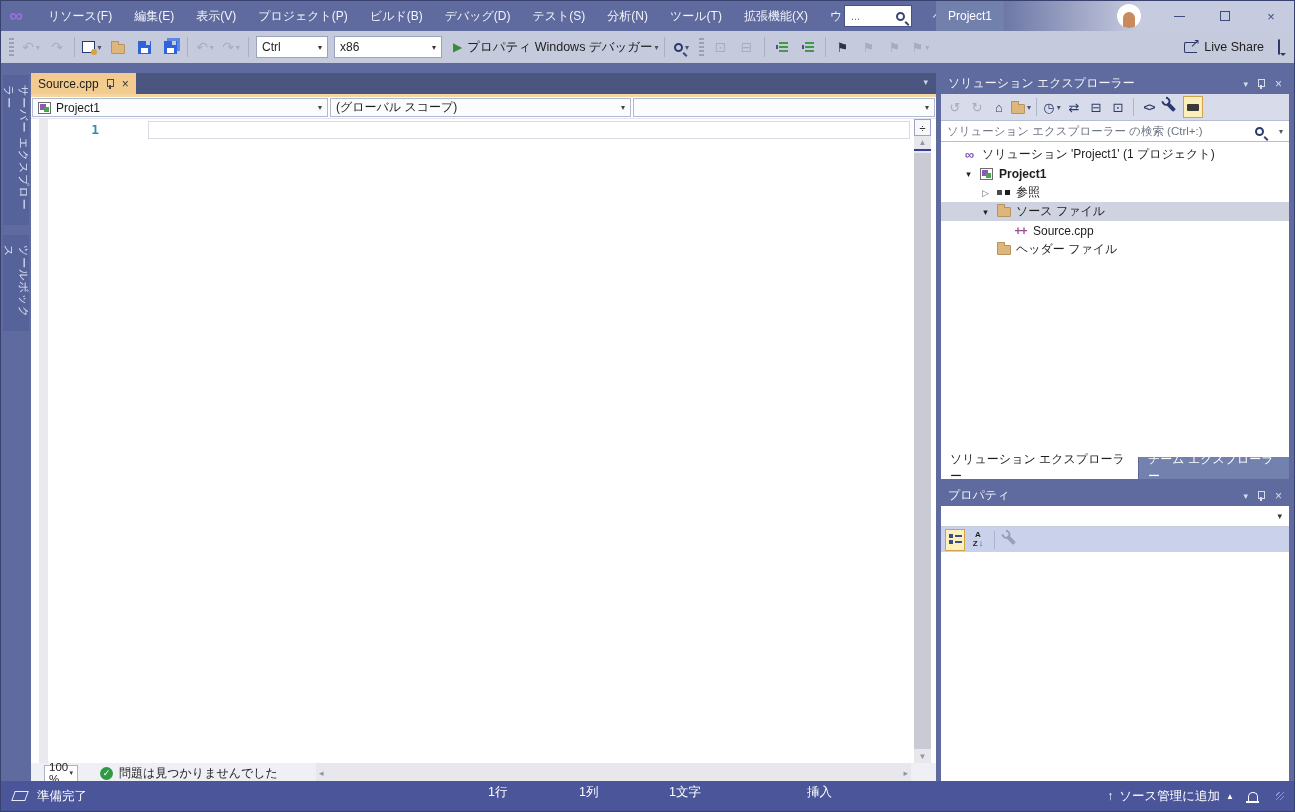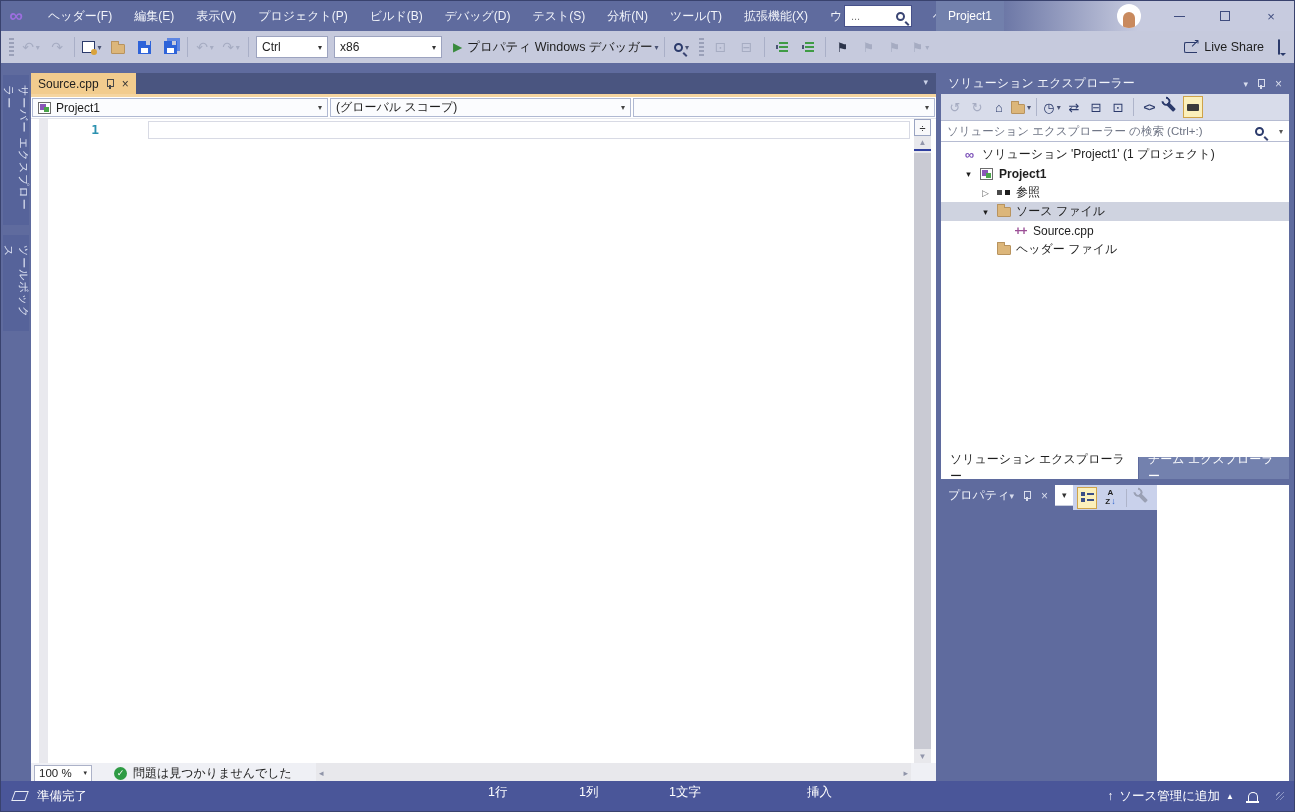--- a/index.html
+++ b/index.html
@@ -102,21 +102,21 @@
   .cur-line { position:absolute; left:117px; top:2px; width:762px; height:18px; border:1px solid #D8DAE4; background:#FFFFFF; }
   .vscroll { position:absolute; right:5px; top:0; bottom:0; width:17px; background:#E8E8EC; }
   .vsplit { height:17px; background:#F8F8FA; border:1px solid #9AA4C2; display:flex; align-items:center;
     justify-content:center; font-size:11px; color:#333; }
   .vs-up { height:13px; display:flex; align-items:center; justify-content:center; color:#9296AB; font-size:8px; }
   .caret-mark { height:2px; background:#2F3F9F; }
   .vthumb { position:absolute; top:34px; bottom:14px; left:0; right:0; background:#C9CAD3; }
   .vs-down { position:absolute; bottom:0; left:0; right:0; height:13px; display:flex; align-items:center;
     justify-content:center; color:#9296AB; font-size:8px; }
   .editor-bottom { height:20px; background:#EFF0F5; flex:none; display:flex; align-items:center; position:relative; }
-  .zoom-combo { width:58px; height:17px; margin-left:3px; background:#FFFFFF; border:1px solid #ACB2C8;
+  .zoom-combo { width:34px; height:17px; margin-left:13px; background:#FFFFFF; border:1px solid #ACB2C8;
     display:flex; align-items:center; justify-content:space-between; padding:0 4px; font-size:11.5px; }
   .zoom-combo .arr { font-size:7px; color:#333; }
   .health { display:flex; align-items:center; gap:6px; margin-left:22px; font-size:12px; }
   .chk { width:13px; height:13px; border-radius:50%; background:#2E9B44; color:#fff; font-size:9px;
     display:flex; align-items:center; justify-content:center; flex:none; }
   .hscroll { position:absolute; left:285px; right:25px; top:0; bottom:0; background:#E8E8EC;
     display:flex; align-items:center; justify-content:space-between; padding:0 3px; }
   .hs-arr { color:#8F94A8; font-size:9px; }
 
   
@@ -175,21 +175,21 @@
   .obj-combo .arr { font-size:9px; color:#333; }
   .prop-toolbar { height:25px; background:#C9D1EB; display:flex; align-items:center; padding:0 4px; gap:3px; }
   .cat-ic { width:13px; height:11px; position:relative; }
   .cat-ic i { position:absolute; left:0; width:4px; height:4px; background:#3A4E86; }
   .cat-ic i:nth-child(1){top:0;} .cat-ic i:nth-child(2){top:6px;}
   .cat-ic::before { content:""; position:absolute; left:6px; top:1px; width:7px; height:2px; background:#3A4E86; }
   .cat-ic::after { content:""; position:absolute; left:6px; top:7px; width:7px; height:2px; background:#3A4E86; }
   .az-ic { font-size:8px; font-weight:bold; color:#1e1e1e; line-height:1; display:flex; flex-direction:column; align-items:center; }
   .az-ic .dn { color:#2E62C9; font-size:9px; margin-left:1px; }
   .prop-rest { background:#FFFFFF; flex:1; }
-  .props-wrap { display:flex; height:296px; }
+  .props-wrap { display:flex; flex-direction:column; height:296px; }
 
   
   .statusbar { position:absolute; left:0; bottom:0; width:100%; height:30px; background:#4A5699;
     color:#FFFFFF; display:flex; align-items:center; font-size:12.5px; }
   .sb-taskicon { width:14px; height:10px; border:1.5px solid #E8EBF5; transform:skewX(-20deg); margin:0 10px 0 12px; }
   .sb-item-abs { position:absolute; top:0; height:22px; display:flex; align-items:center; }
   .sb-right { position:absolute; right:10px; top:0; height:30px; display:flex; align-items:center; gap:14px; }
   .sb-sc { display:flex; align-items:center; gap:6px; }
   .sb-sc .up { font-size:12px; } .sb-sc .arr { font-size:8px; }
   .bell { width:10px; height:9px; border:1.5px solid #FFFFFF; border-bottom:none; border-radius:5px 5px 0 0; position:relative; }
@@ -198,21 +198,21 @@
     background:repeating-linear-gradient(135deg,transparent 0 2px,#8D97C4 2px 3px); }
 </style>
 </head>
 <body>
 
 <div class="app">
 
   <div class="titlebar">
     <div class="vs-logo">∞</div>
     <div class="menus">
-      <div class="menu-item">ヘッダー(F)</div>
+      <div class="menu-item">リソース(F)</div>
       <div class="menu-item">編集(E)</div>
       <div class="menu-item">表示(V)</div>
       <div class="menu-item">プロジェクト(P)</div>
       <div class="menu-item">ビルド(B)</div>
       <div class="menu-item">デバッグ(D)</div>
       <div class="menu-item">テスト(S)</div>
       <div class="menu-item">分析(N)</div>
       <div class="menu-item">ツール(T)</div>
       <div class="menu-item">拡張機能(X)</div>
       <div class="menu-item">ウィンドウ(W)</div>

